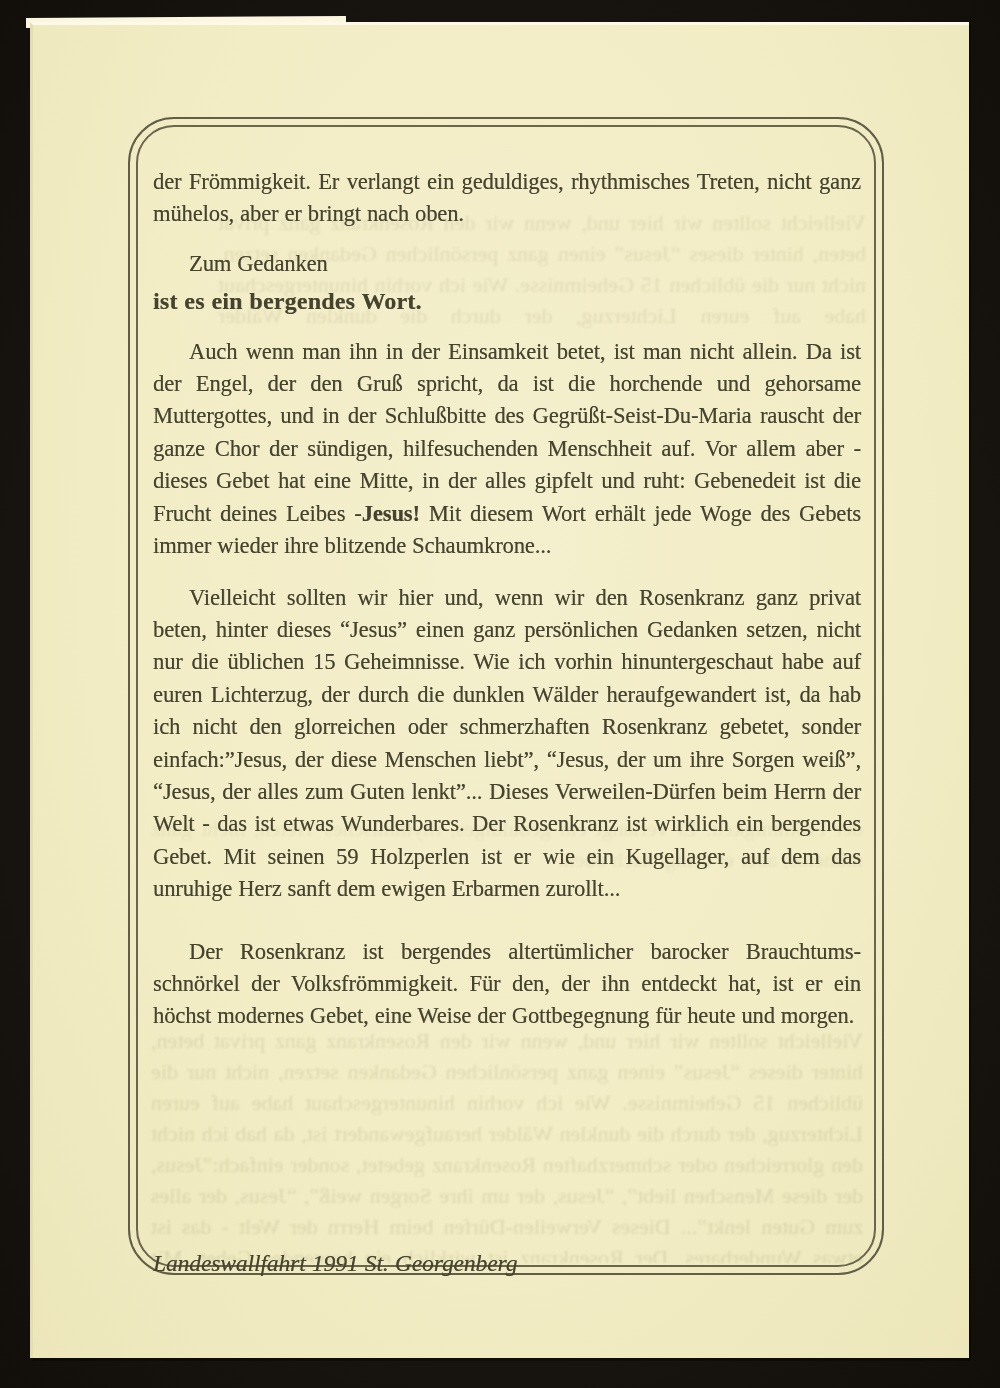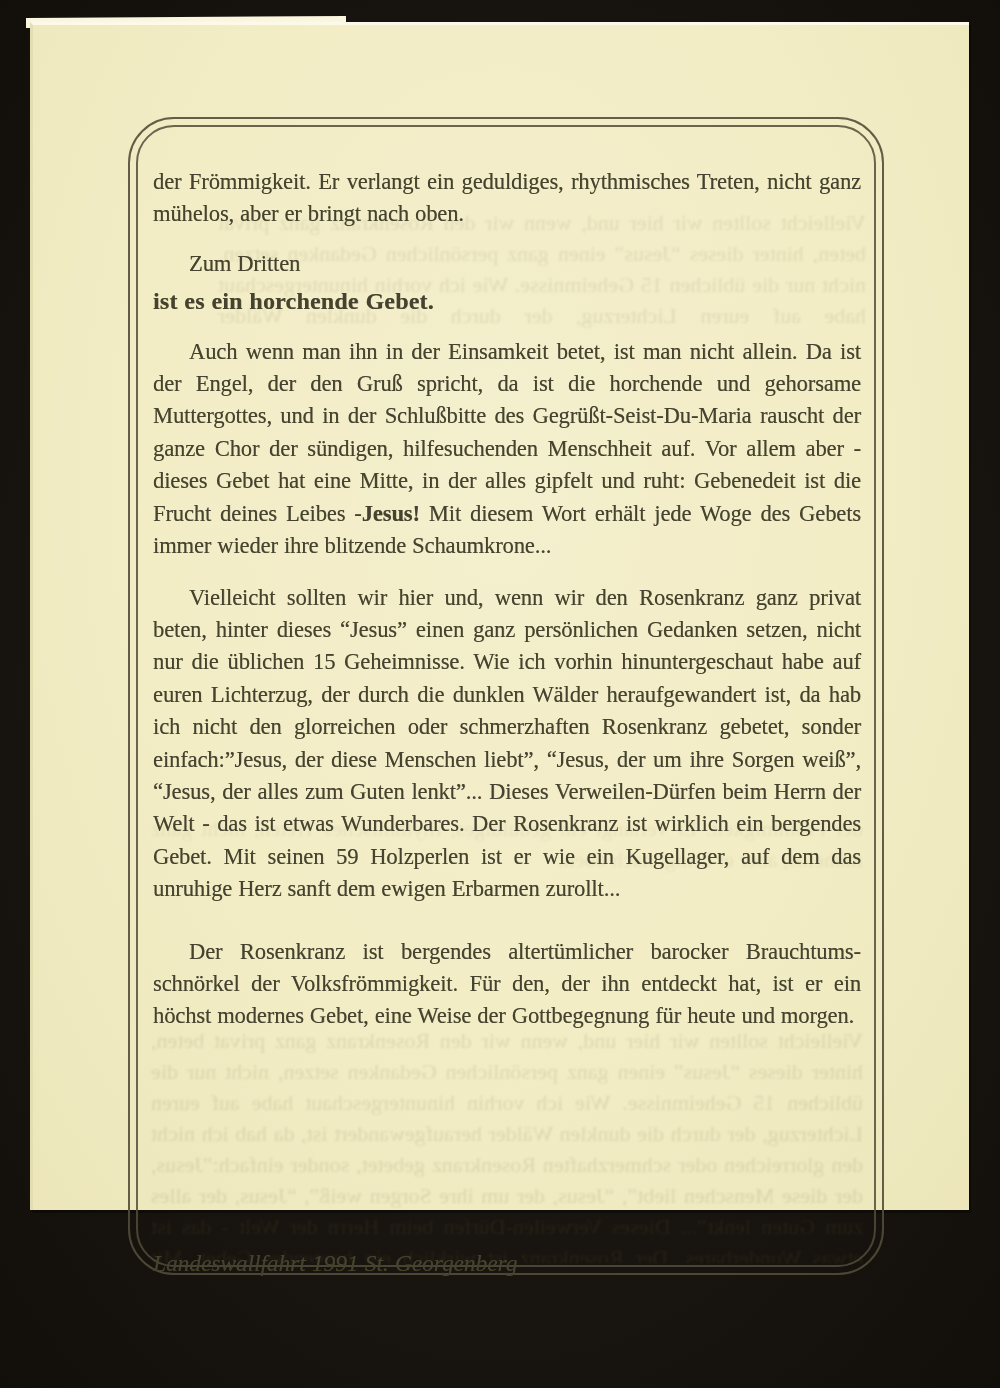--- a/index.html
+++ b/index.html
@@ -15,21 +15,21 @@
     width: 1000px;
     height: 1388px;
     background:
       radial-gradient(ellipse at 50% 50%, #1d1914 0%, #17130e 70%, #120f0a 100%);
   }
   .paper {
     position: absolute;
     left: 30px;
     top: 22px;
     width: 939px;
-    height: 1188px;
+    height: 1336px;
     background: radial-gradient(ellipse at 50% 38%, #f4efcd 0%, #f2edc5 55%, #ece6ba 100%);
     border-top: 3px solid #fcf9e9;
     border-left: 3px solid #e3ddb2;
     box-sizing: border-box;
     box-shadow: 2px 3px 0 rgba(0,0,0,0.35);
   }
   
   .sheet-under {
     position: absolute;
     left: 26px;
@@ -118,23 +118,23 @@
 
     <div class="ghost ghost-top">Vielleicht sollten wir hier und, wenn wir den Rosenkranz ganz privat beten, hinter dieses “Jesus” einen ganz persönlichen Gedanken setzen, nicht nur die üblichen 15 Geheimnisse. Wie ich vorhin hinuntergeschaut habe auf euren Lichterzug, der durch die dunklen Wälder heraufgewandert ist, da hab ich nicht den glorreichen oder schmerzhaften Rosenkranz gebetet, sonder einfach:”Jesus, der diese Menschen liebt”, “Jesus, der um ihre Sorgen weiß”, “Jesus, der alles zum Guten lenkt”... Dieses Verweilen-Dürfen beim Herrn der Welt - das ist etwas Wunderbares. Der Rosenkranz ist wirklich ein bergendes Gebet. Mit seinen 59 Holzperlen ist er wie ein Kugellager, auf dem das unruhige Herz sanft dem ewigen Erbarmen zurollt...</div>
     <div class="ghost ghost-middle">der Frömmigkeit. Er verlangt ein geduldiges, rhythmisches Treten, nicht ganz mühelos, aber er bringt nach oben.</div>
     <div class="ghost ghost-bottom">Vielleicht sollten wir hier und, wenn wir den Rosenkranz ganz privat beten, hinter dieses “Jesus” einen ganz persönlichen Gedanken setzen, nicht nur die üblichen 15 Geheimnisse. Wie ich vorhin hinuntergeschaut habe auf euren Lichterzug, der durch die dunklen Wälder heraufgewandert ist, da hab ich nicht den glorreichen oder schmerzhaften Rosenkranz gebetet, sonder einfach:”Jesus, der diese Menschen liebt”, “Jesus, der um ihre Sorgen weiß”, “Jesus, der alles zum Guten lenkt”... Dieses Verweilen-Dürfen beim Herrn der Welt - das ist etwas Wunderbares. Der Rosenkranz ist wirklich ein bergendes Gebet. Mit seinen 59 Holzperlen ist er wie ein Kugellager, auf dem das unruhige Herz sanft dem ewigen Erbarmen zurollt...</div>
 
     <div class="border-outer"></div>
     <div class="border-inner"></div>
 
     <p class="textblock p-continuation">der Frömmigkeit. Er verlangt ein geduldiges, rhythmisches Treten, nicht ganz mühelos, aber er bringt nach oben.</p>
 
-    <p class="textblock kicker indent">Zum Dritten</p>
+    <p class="textblock kicker indent">Zum Gedanken</p>
 
-    <p class="textblock heading">ist es ein horchende Gebet.</p>
+    <p class="textblock heading">ist es ein bergendes Wort.</p>
 
     <p class="textblock p-einsamkeit indent"><span>Auch wenn man ihn in der Einsamkeit betet, ist man nicht allein. Da ist der Engel, der den Gruß spricht, da ist die horchende und gehorsame Muttergottes, und in der Schlußbitte des Gegrüßt-Seist-Du-Maria rauscht der ganze Chor der sündigen, hilfesuchenden Menschheit auf. Vor allem aber - dieses Gebet hat eine Mitte, in der alles gipfelt und ruht: Gebenedeit ist die Frucht deines Leibes -</span><span class="bold-inline">Jesus!</span><span> Mit diesem Wort erhält jede Woge des Gebets immer wieder ihre blitzende Schaumkrone...</span></p>
 
     <p class="textblock p-vielleicht indent">Vielleicht sollten wir hier und, wenn wir den Rosenkranz ganz privat beten, hinter dieses “Jesus” einen ganz persönlichen Gedanken setzen, nicht nur die üblichen 15 Geheimnisse. Wie ich vorhin hinuntergeschaut habe auf euren Lichterzug, der durch die dunklen Wälder heraufgewandert ist, da hab ich nicht den glorreichen oder schmerzhaften Rosenkranz gebetet, sonder einfach:”Jesus, der diese Menschen liebt”, “Jesus, der um ihre Sorgen weiß”, “Jesus, der alles zum Guten lenkt”... Dieses Verweilen-Dürfen beim Herrn der Welt - das ist etwas Wunderbares. Der Rosenkranz ist wirklich ein bergendes Gebet. Mit seinen 59 Holzperlen ist er wie ein Kugellager, auf dem das unruhige Herz sanft dem ewigen Erbarmen zurollt...</p>
 
 
     <p class="textblock p-final indent">Der Rosenkranz ist bergendes altertümlicher barocker Brauchtums­schnörkel der Volksfrömmigkeit. Für den, der ihn entdeckt hat, ist er ein höchst modernes Gebet, eine Weise der Gottbegegnung für heute und morgen.</p>
 
     <p class="textblock footer-caption">Landeswallfahrt 1991 St. Georgenberg</p>
 

